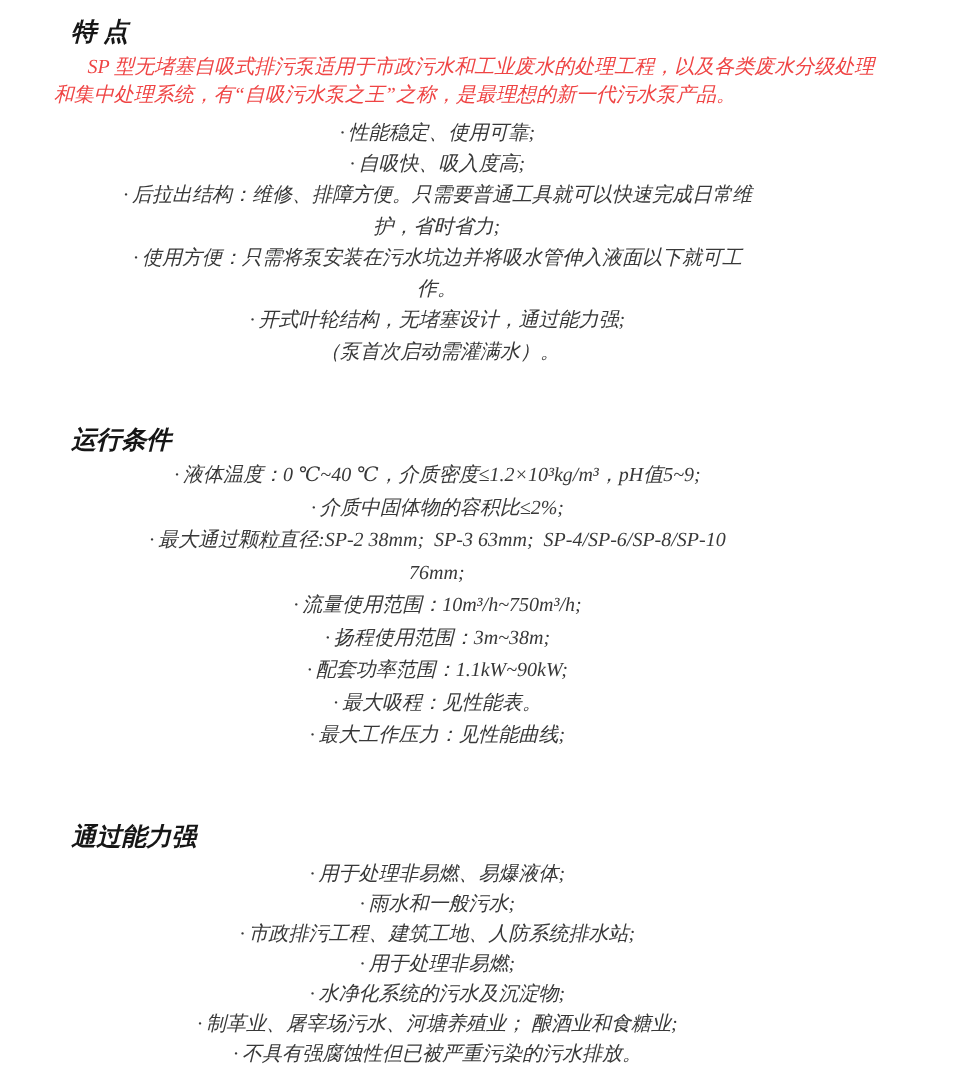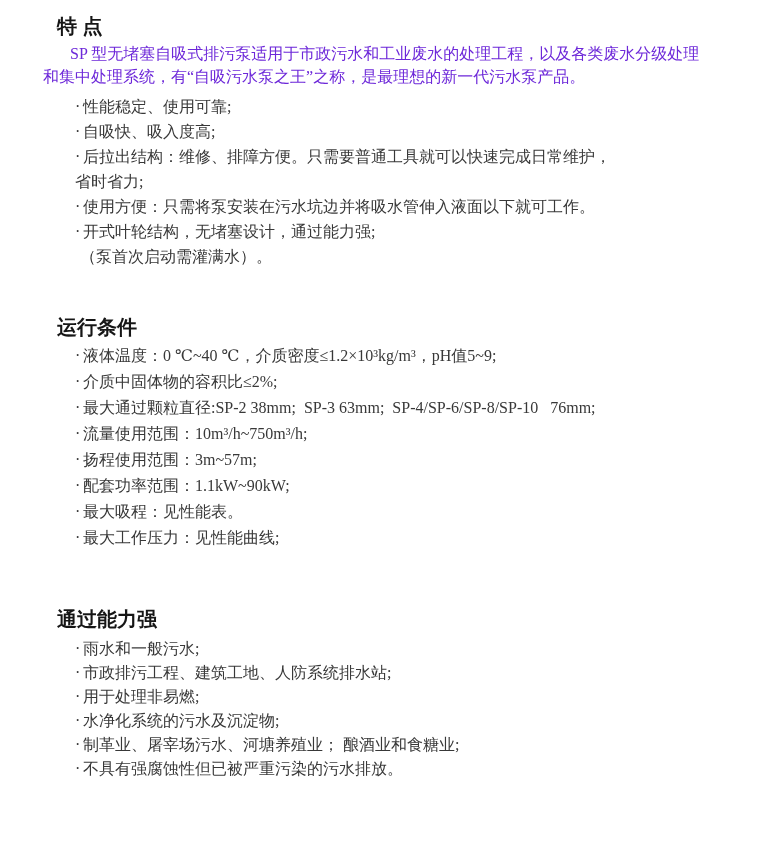--- a/index.html
+++ b/index.html
@@ -13,43 +13,45 @@
     height: 861px;
     background: #ffffff;
     overflow: hidden;
     font-family: "Liberation Serif", "DejaVu Serif", serif;
     color: #383838;
   }
   .content {
     box-sizing: border-box;
     width: 656px;
     padding: 14px 32px 0 43px;
+    font-style: italic;
   }
   .sec-heading {
     font-family: "Liberation Sans", "DejaVu Sans", sans-serif;
     font-weight: bold;
     font-size: 20px;
     line-height: 24px;
     color: #161616;
     margin: 0 0 0 14px;
     white-space: pre-wrap;
   }
   .intro {
     font-size: 16px;
     line-height: 23px;
     margin: 4px 0 0 0;
     width: 664px;
     text-indent: 27px;
-    color: #6d28d9;
+    color: #ef4444;
     white-space: normal;
   }
   ul.doc-list {
     list-style: none;
-    margin: 0;
+    margin: 16px;
     padding: 0 0 0 32px;
+    text-align: center;
   }
   ul.doc-list li {
     font-size: 16px;
     white-space: pre-wrap;
     color: #383838;
   }
   .marker {
     display: inline-block;
     width: 6px;
     margin-right: 2px;
@@ -84,30 +86,31 @@
       </ul>
     </div>
 
     <div class="section s2">
       <h2 class="sec-heading">运行条件</h2>
       <ul class="doc-list">
         <li><span class="marker">·</span><span>液体温度：0 ℃~40 ℃，介质密度≤1.2×10³kg/m³，pH值5~9;</span></li>
         <li><span class="marker">·</span><span>介质中固体物的容积比≤2%;</span></li>
         <li><span class="marker">·</span><span>最大通过颗粒直径:SP-2 38mm;  SP-3 63mm;  SP-4/SP-6/SP-8/SP-10   76mm;</span></li>
         <li><span class="marker">·</span><span>流量使用范围：10m³/h~750m³/h;</span></li>
-        <li><span class="marker">·</span><span>扬程使用范围：3m~57m;</span></li>
+        <li><span class="marker">·</span><span>扬程使用范围：3m~38m;</span></li>
         <li><span class="marker">·</span><span>配套功率范围：1.1kW~90kW;</span></li>
         <li><span class="marker">·</span><span>最大吸程：见性能表。</span></li>
         <li><span class="marker">·</span><span>最大工作压力：见性能曲线;</span></li>
       </ul>
     </div>
 
     <div class="section s3">
       <h2 class="sec-heading">通过能力强</h2>
       <ul class="doc-list">
+        <li><span class="marker">·</span><span>用于处理非易燃、易爆液体;</span></li>
         <li><span class="marker">·</span><span>雨水和一般污水;</span></li>
         <li><span class="marker">·</span><span>市政排污工程、建筑工地、人防系统排水站;</span></li>
         <li><span class="marker">·</span><span>用于处理非易燃;</span></li>
         <li><span class="marker">·</span><span>水净化系统的污水及沉淀物;</span></li>
         <li><span class="marker">·</span><span>制革业、屠宰场污水、河塘养殖业； 酿酒业和食糖业;</span></li>
         <li><span class="marker">·</span><span>不具有强腐蚀性但已被严重污染的污水排放。</span></li>
       </ul>
     </div>
 
   </div>

